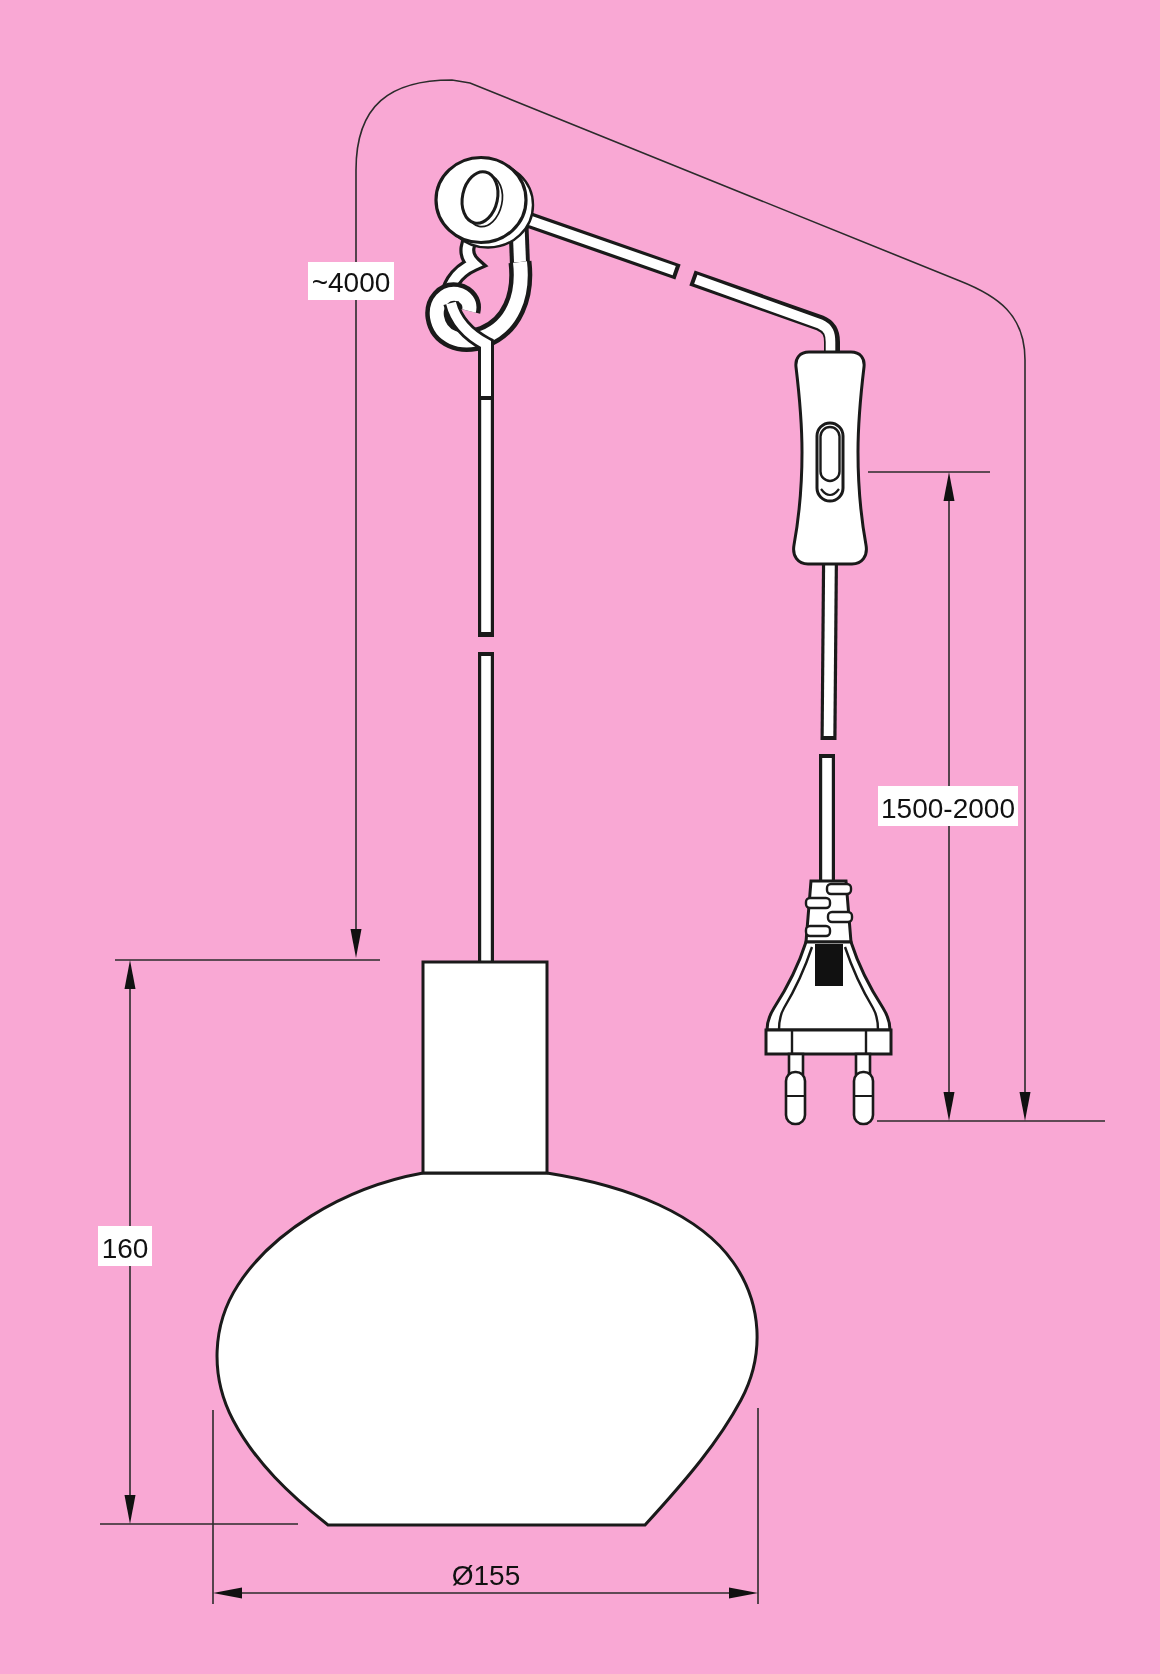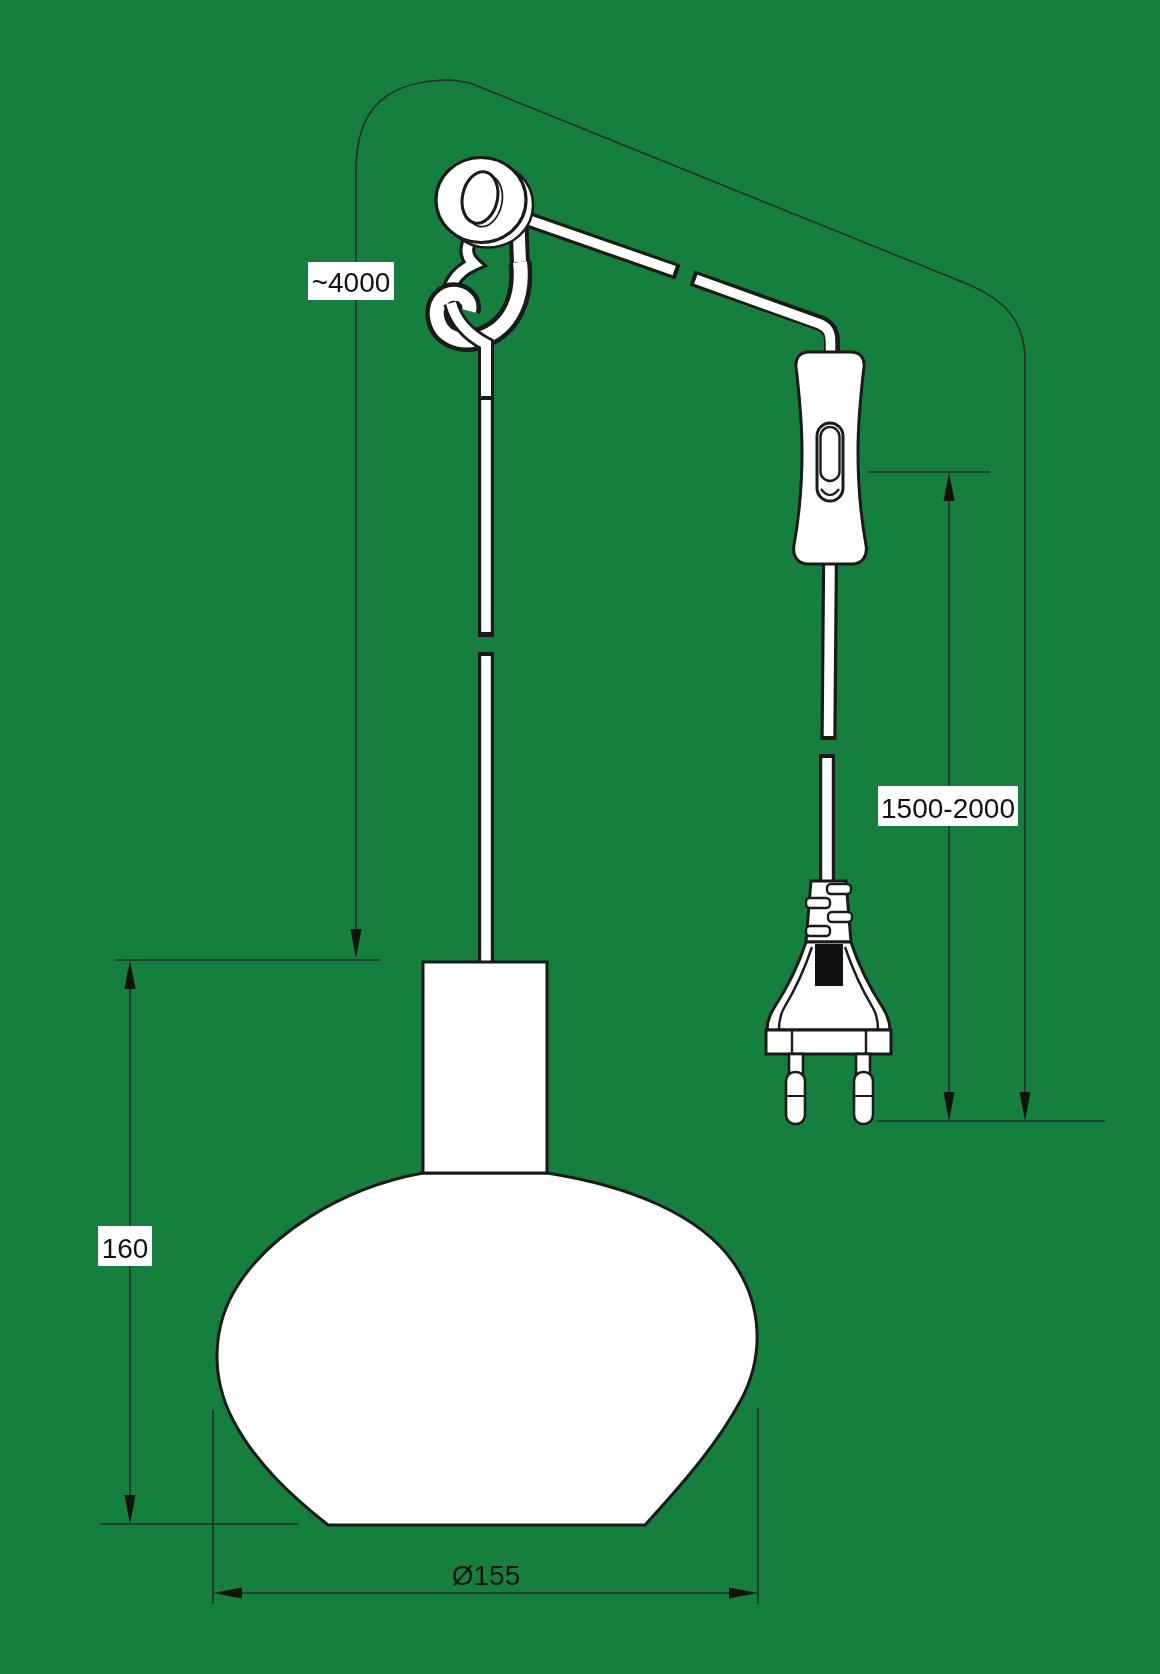--- a/index.html
+++ b/index.html
@@ -1,16 +1,16 @@
 <!DOCTYPE html>
 <html><head>
 <meta charset="utf-8">
 <style>
   html,body{margin:0;padding:0;background:#ffffff;}
-  .stage{position:relative;width:1160px;height:1674px;background:#15803d;overflow:hidden;
+  .stage{position:relative;width:1160px;height:1674px;background:#f9a8d4;overflow:hidden;
          font-family:"Liberation Sans", sans-serif;}
   svg{display:block}
   text{font-family:"Liberation Sans", sans-serif;font-size:28px;fill:#111;}
 </style>
 </head>
 <body>
 
 <div class="stage">
 <svg width="1160" height="1674" viewBox="0 0 1160 1674">
 

